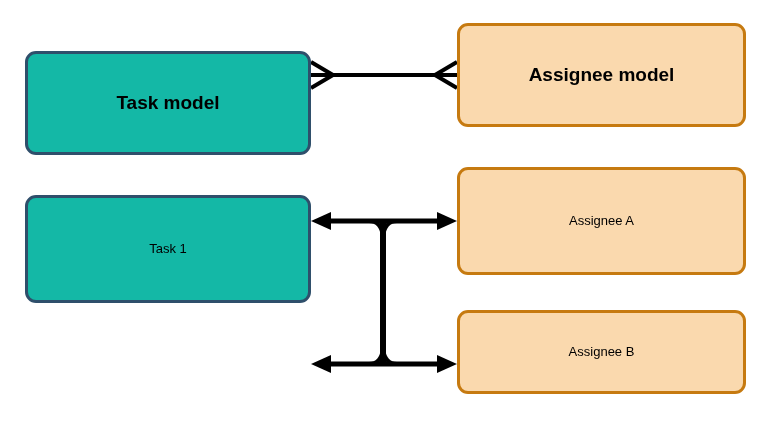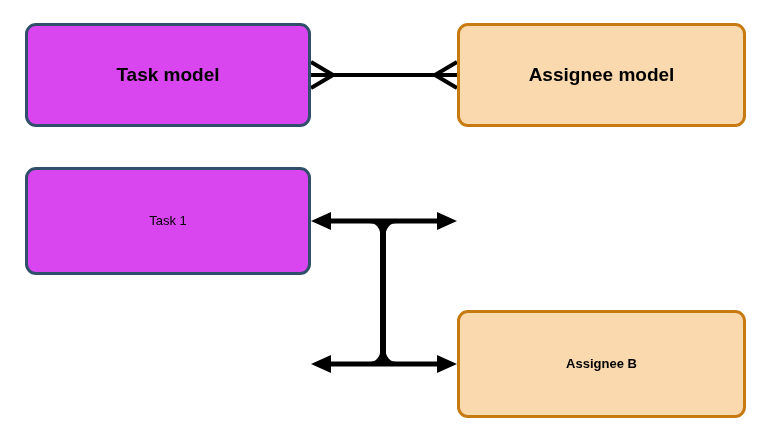--- a/index.html
+++ b/index.html
@@ -29,23 +29,24 @@
     border-style: solid;
     text-align: center;
     color: #000000;
     line-height: 1.15;
   }
   .node .node-label {
     display: block;
     padding: 0 10px;
   }
   .node-blue {
-    background: #d946ef;
+    background: #14b8a6;
     border-color: #2f4f6b;
     border-width: 3px;
+    margin-top: 28px;
   }
   .node-orange {
     background: #fad9ae;
     border-color: #c67a10;
     border-width: 3px;
   }
   .label-bold {
     font-weight: bold;
     font-size: 19px;
   }
@@ -110,19 +111,22 @@
   </div>
 
   <div class="node node-orange label-bold" style="left:457px; top:23px; width:289px; height:104px;">
     <span class="node-label">Assignee model</span>
   </div>
 
   <div class="node node-blue label-regular" style="left:25px; top:167px; width:286px; height:108px;">
     <span class="node-label">Task 1</span>
   </div>
 
+  <div class="node node-orange label-regular" style="left:457px; top:167px; width:289px; height:108px;">
+    <span class="node-label">Assignee A</span>
+  </div>
 
 
-  <div class="node node-orange label-regular" style="left:457px; top:310px; width:289px; height:108px;font-weight:bold;">
+  <div class="node node-orange label-regular" style="left:457px; top:310px; width:289px; height:84px;">
     <span class="node-label">Assignee B</span>
   </div>
 
 </div>
 
 </body></html>

